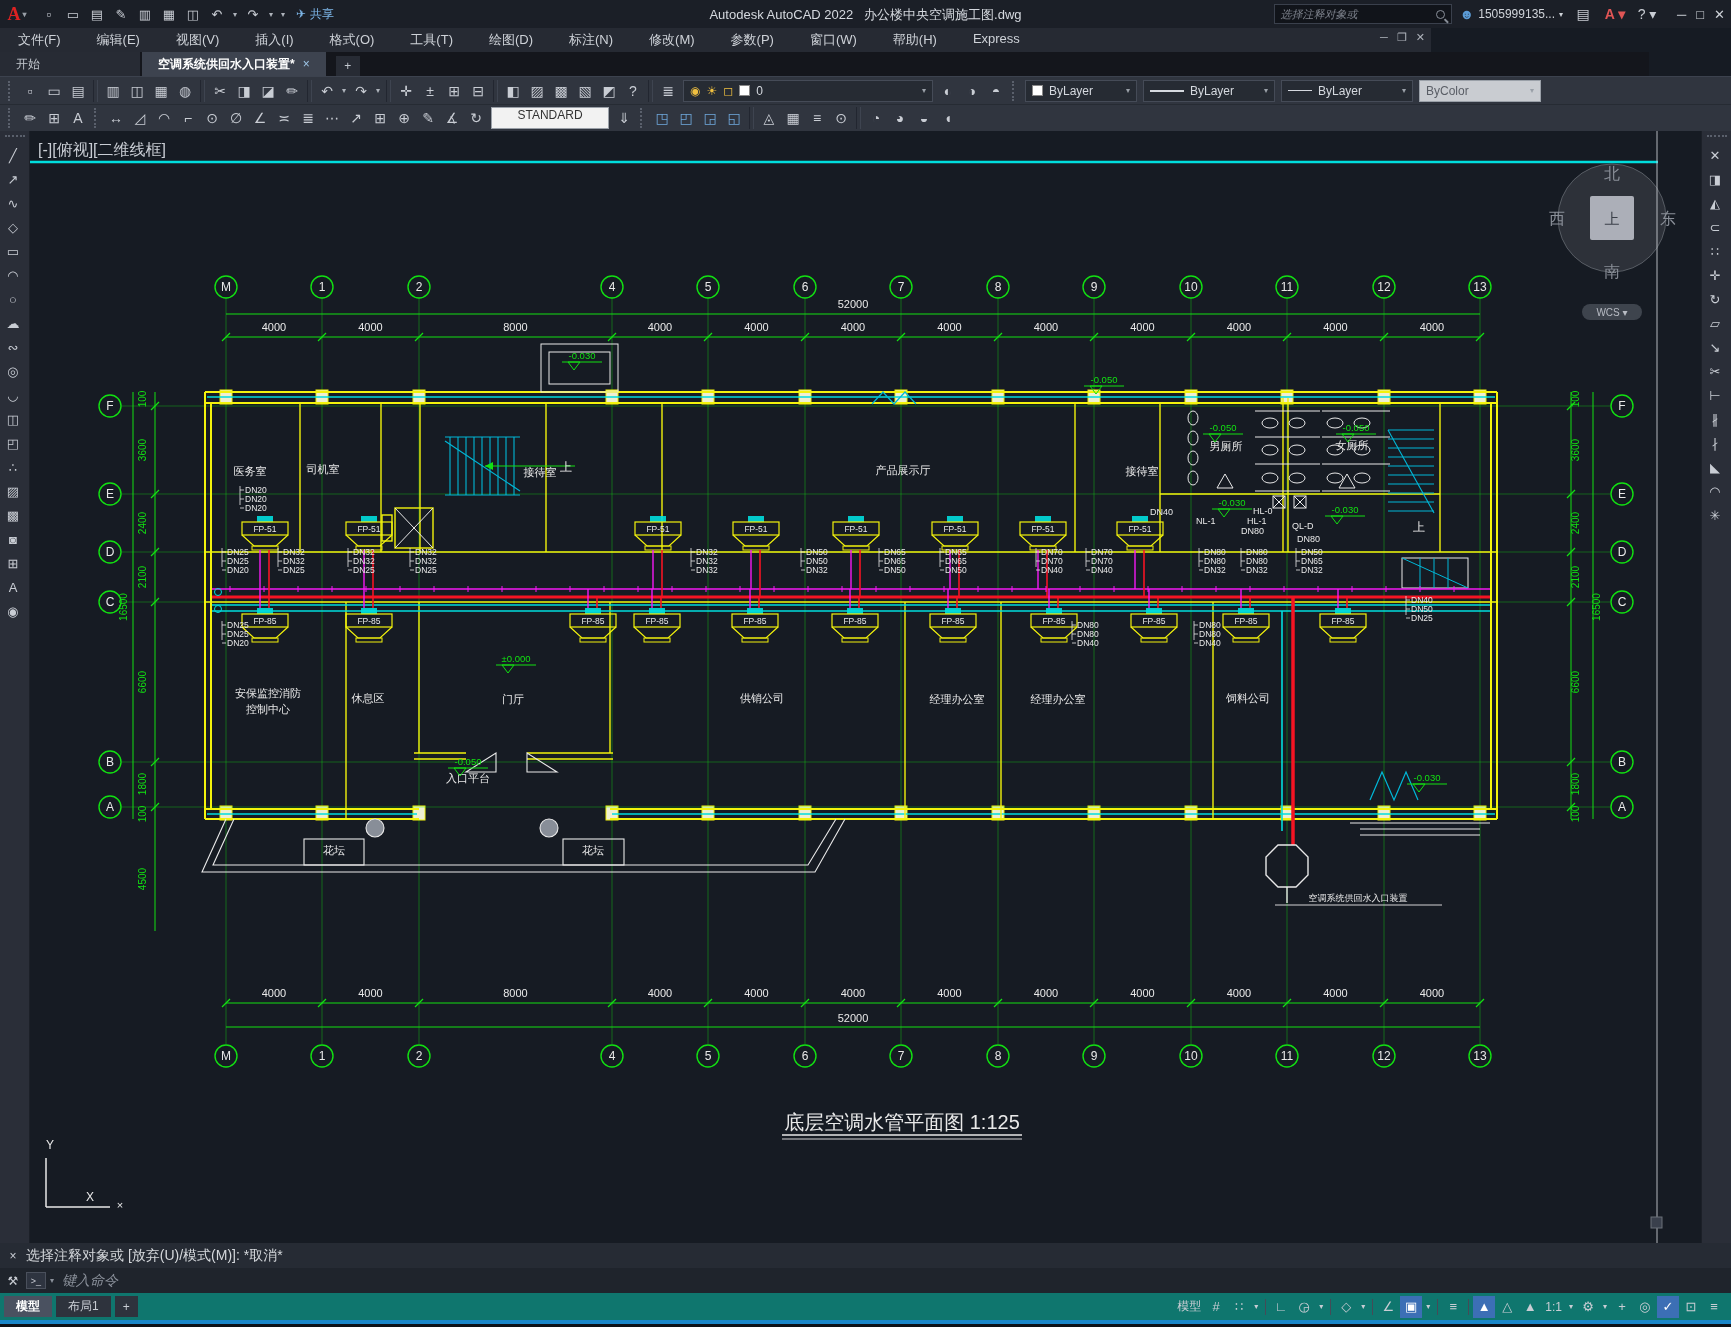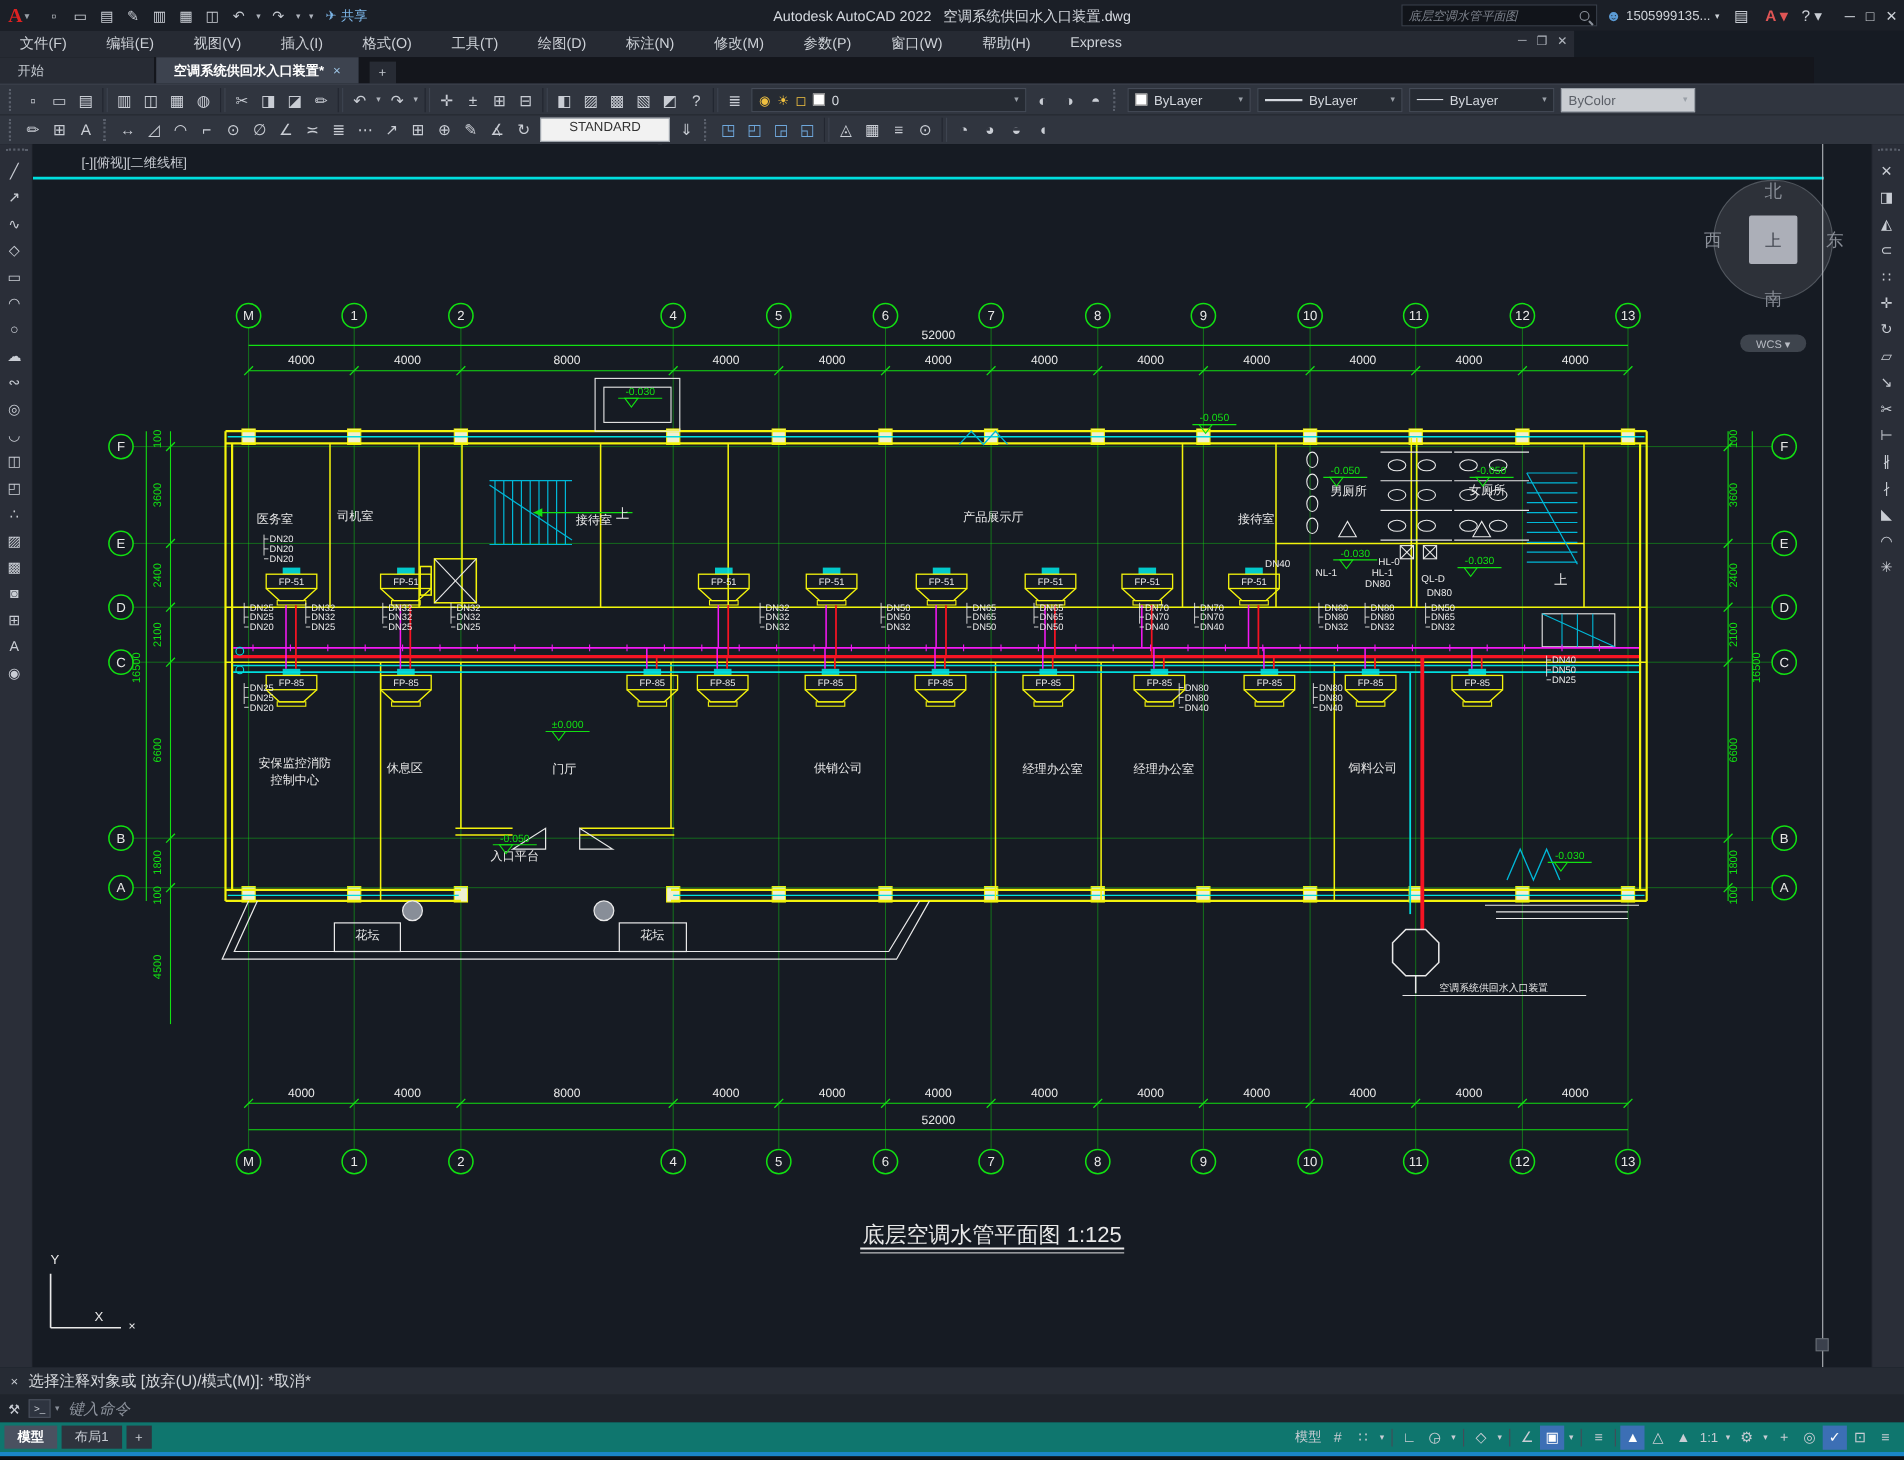--- a/index.html
+++ b/index.html
@@ -53,21 +53,21 @@
   .ltline { width:34px; height:0; border-top:2px solid #d5d9df; flex:0 0 auto; }
 
   
   .canvas-wrap { position:absolute; left:0; top:131px; width:1731px; height:1112px; background:#161b23; }
   .strip { position:absolute; top:0; width:30px; height:1112px; background:#2a2e38; display:flex; flex-direction:column; align-items:center; padding-top:4px; }
   .strip.left { left:0; border-right:1px solid #1c2028; }
   .strip.right { left:1701px; width:30px; border-left:1px solid #1c2028; }
   .strip .tbtn { width:26px; height:24px; font-size:13px; }
   .strip .hgrip { width:20px; height:6px; border-top:2px dotted #5a606c; margin-bottom:2px; }
   #plan { position:absolute; left:30px; top:0; }
-  .vplabel { position:absolute; left:8px; top:9px; color:#c9cdd4; font-size:12px;margin-left:36px; }
+  .vplabel { position:absolute; left:8px; top:9px; color:#c9cdd4; font-size:16px; }
 
   
   .cmd1 { position:absolute; left:0; top:1243px; width:1731px; height:25px; background:#262b34; color:#d5d8dc; font-size:14px; display:flex; align-items:center; }
   .cmd2 { position:absolute; left:0; top:1268px; width:1731px; height:25px; background:#1f242c; color:#8a909a; font-size:14px; display:flex; align-items:center; }
   .cmdcol { width:26px; display:flex; justify-content:center; color:#c9cdd4; font-size:12px; flex:0 0 auto; }
   .cmd2 .prompt-icon { width:20px; height:17px; background:#2e3440; border:1px solid #4a505c; color:#c9cdd4; font-size:9px; display:flex; align-items:center; justify-content:center; margin-right:4px; }
   .cmd2 .ph { font-style:italic; }
 
   
   .bottombar { position:absolute; left:0; top:1293px; width:1731px; height:27px; background:#0f766e; display:flex; align-items:center; color:#c9cdd4; font-size:12px; }
@@ -98,24 +98,24 @@
         <span class="tbtn">↶</span>
         <span class="tbtn dd">▾</span>
         <span class="tbtn">↷</span>
         <span class="tbtn dd">▾</span>
         <span class="tbtn dd">▾</span>
       </div>
   <div class="share">
         <span>✈</span>
         <span>共享</span>
       </div>
-  <div class="title-center"><span>Autodesk AutoCAD 2022</span>&nbsp;&nbsp;&nbsp;<span>空调系统供回水入口装置.dwg</span></div>
+  <div class="title-center"><span>Autodesk AutoCAD 2022</span>&nbsp;&nbsp;&nbsp;<span>办公楼中央空调施工图.dwg</span></div>
   <div class="title-right">
     <div class="searchbox">
-          <span>底层空调水管平面图</span>
+          <span>选择注释对象或</span>
           <span style="margin-left:auto"></span>
           <span class="sicon"></span>
         </div>
     <div class="acct">
           <span class="user-dot">☻</span>
           <span>1505999135...</span>
           <span style="font-size:8px">▾</span>
         </div>
     <span class="tbtn">▤</span>
     <span class="tbtn" style="color:#e05555;font-weight:bold">A ▾</span>

